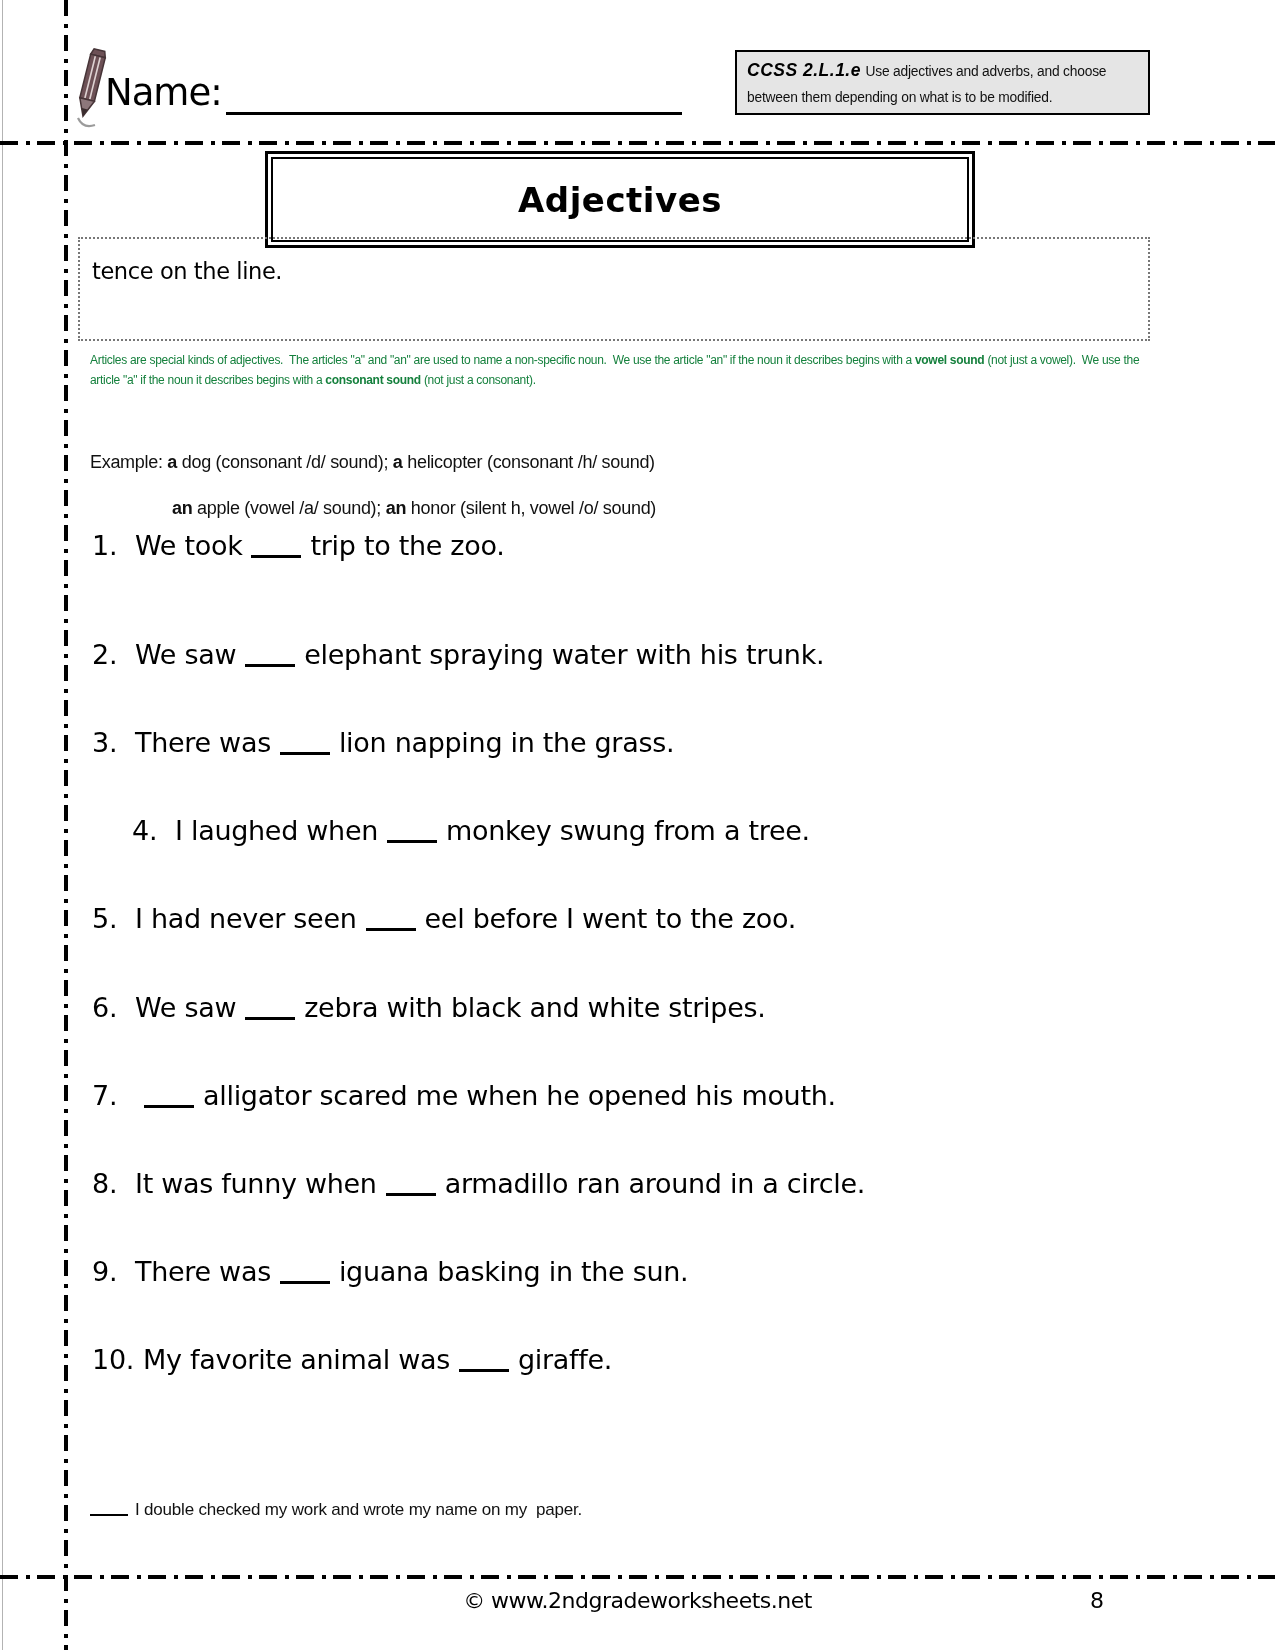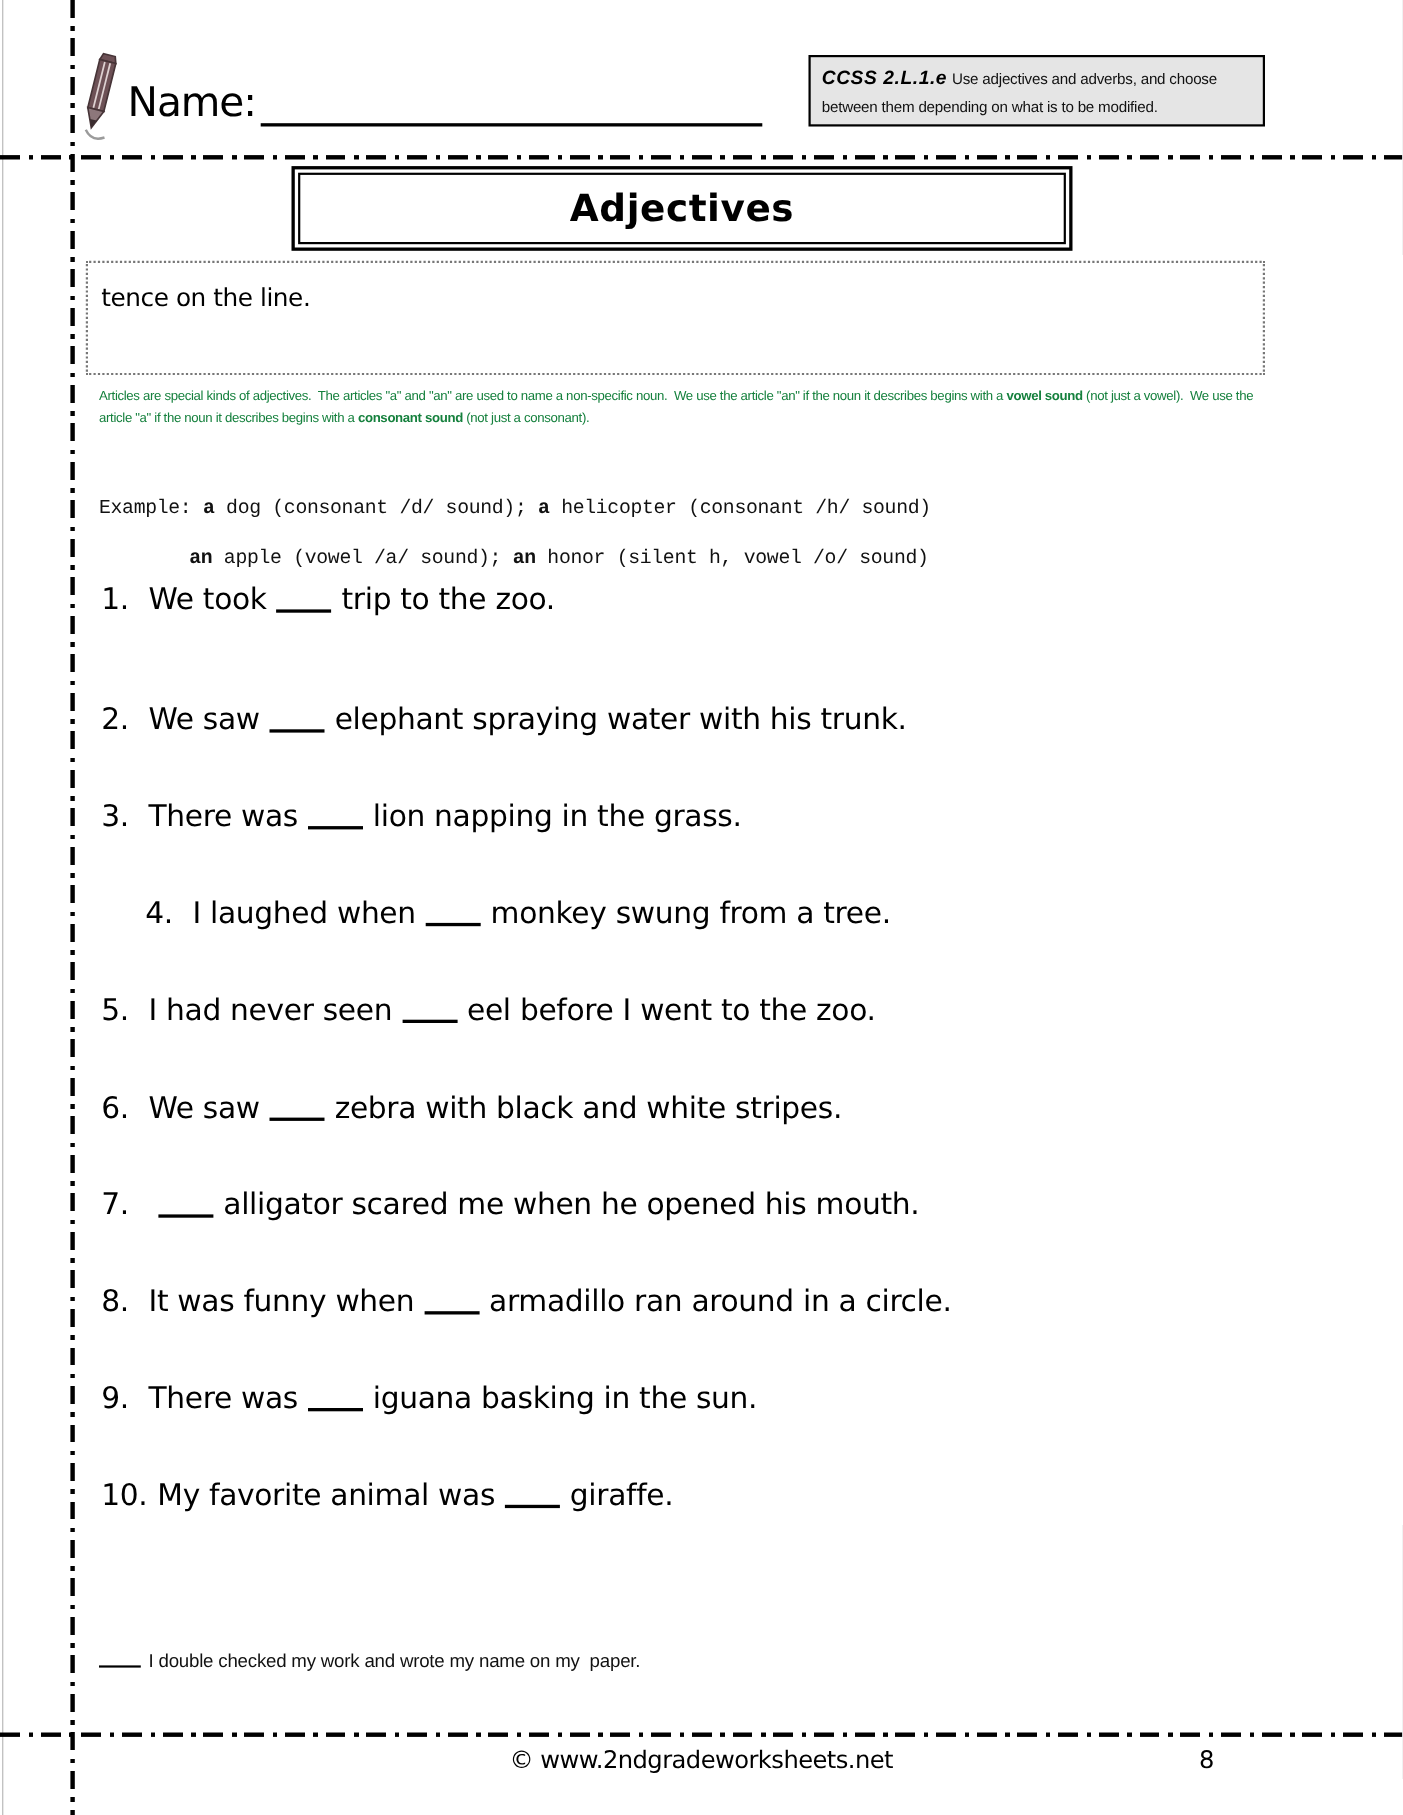--- a/index.html
+++ b/index.html
@@ -8,52 +8,52 @@
   .hairline-left{position:absolute;left:2px;top:0;width:1px;height:100%;background:#b3b3b3;}
   .dashdot-v{position:absolute;left:64px;top:0;width:4px;height:100%;
     background:repeating-linear-gradient(180deg,#000 0 16px,transparent 16px 24px,#000 24px 28px,transparent 28px 35px);}
   .dashdot-h{position:absolute;left:0;width:100%;height:4px;
     background:repeating-linear-gradient(90deg,#000 0 18px,transparent 18px 26px,#000 26px 30px,transparent 30px 37px);}
   #rule-top{top:141px;}
   #rule-bottom{top:1575px;}
 
   .pencil{position:absolute;left:64px;top:46px;width:52px;height:86px;}
 
-  .name-row{position:absolute;left:116px;top:72px;width:577px;display:flex;align-items:flex-end;}
+  .name-row{position:absolute;left:105px;top:72px;width:577px;display:flex;align-items:flex-end;}
   .name-label{font-size:37px;line-height:1.15;letter-spacing:-1px;}
   .name-line{flex:1;border-bottom:3px solid #000;height:40px;margin-left:4px;}
 
   .ccss-box{position:absolute;left:735px;top:50px;width:415px;box-sizing:border-box;
             border:2px solid #000;padding:8px 10px;background:#e5e5e5;
             font-family:"Liberation Sans",sans-serif;}
   .ccss-code{font-weight:bold;font-style:italic;font-size:17.5px;letter-spacing:.5px;}
   .ccss-small{font-size:13.8px;letter-spacing:-0.2px;color:#111;}
   .ccss-line2{margin-top:9px;}
 
-  .title-outer{position:absolute;left:265px;top:151px;width:710px;height:77px;box-sizing:border-box;
+  .title-outer{position:absolute;left:265px;top:151px;width:710px;height:97px;box-sizing:border-box;
                border:3px solid #000;padding:3px;}
   .title-inner{width:100%;height:100%;box-sizing:border-box;border:2px solid #000;
                display:flex;align-items:center;justify-content:center;}
   .title-inner span{font-size:34px;font-weight:bold;letter-spacing:0.5px;}
 
   .directions-box{position:absolute;left:78px;top:237px;width:1072px;height:104px;box-sizing:border-box;
                   border:2px dotted #777;padding:10px 12px;}
   .glasses{display:inline-block;vertical-align:-4px;margin-right:6px;}
   .dir-label{font-weight:bold;font-size:23px;margin-right:9px;letter-spacing:-0.3px;}
   .dir-text{font-size:22.5px;letter-spacing:-0.4px;white-space:pre-wrap;}
   .dir-line1{white-space:nowrap;}
   .dir-line2{margin-top:9px;}
 
   .articles-note{position:absolute;left:90px;top:350px;width:1062px;margin:0;
                  font-family:"Liberation Sans",sans-serif;font-size:12px;line-height:1.7;
                  letter-spacing:-0.3px;color:#15803d;}
   .articles-note span{white-space:pre-wrap;}
   .b{font-weight:bold;}
 
-  .example{position:absolute;font-family:Liberation Mono, monospace;font-size:18px;
+  .example{position:absolute;font-family:Liberation Sans, sans-serif;font-size:18px;
            letter-spacing:-0.3px;color:#111;white-space:nowrap;}
   .example span{white-space:pre;}
   .example1{left:90px;top:452px;}
   .example2{left:172px;top:498px;}
 
   .sentence{position:absolute;left:92px;white-space:nowrap;font-size:27px;letter-spacing:-0.3px;}
   .sentence .num{display:inline-block;min-width:34px;margin-right:9px;}
   .blank{display:inline-block;width:50px;height:5px;border-bottom:3px solid #000;
          margin:0 9px;transform:translateY(3px);}
 

